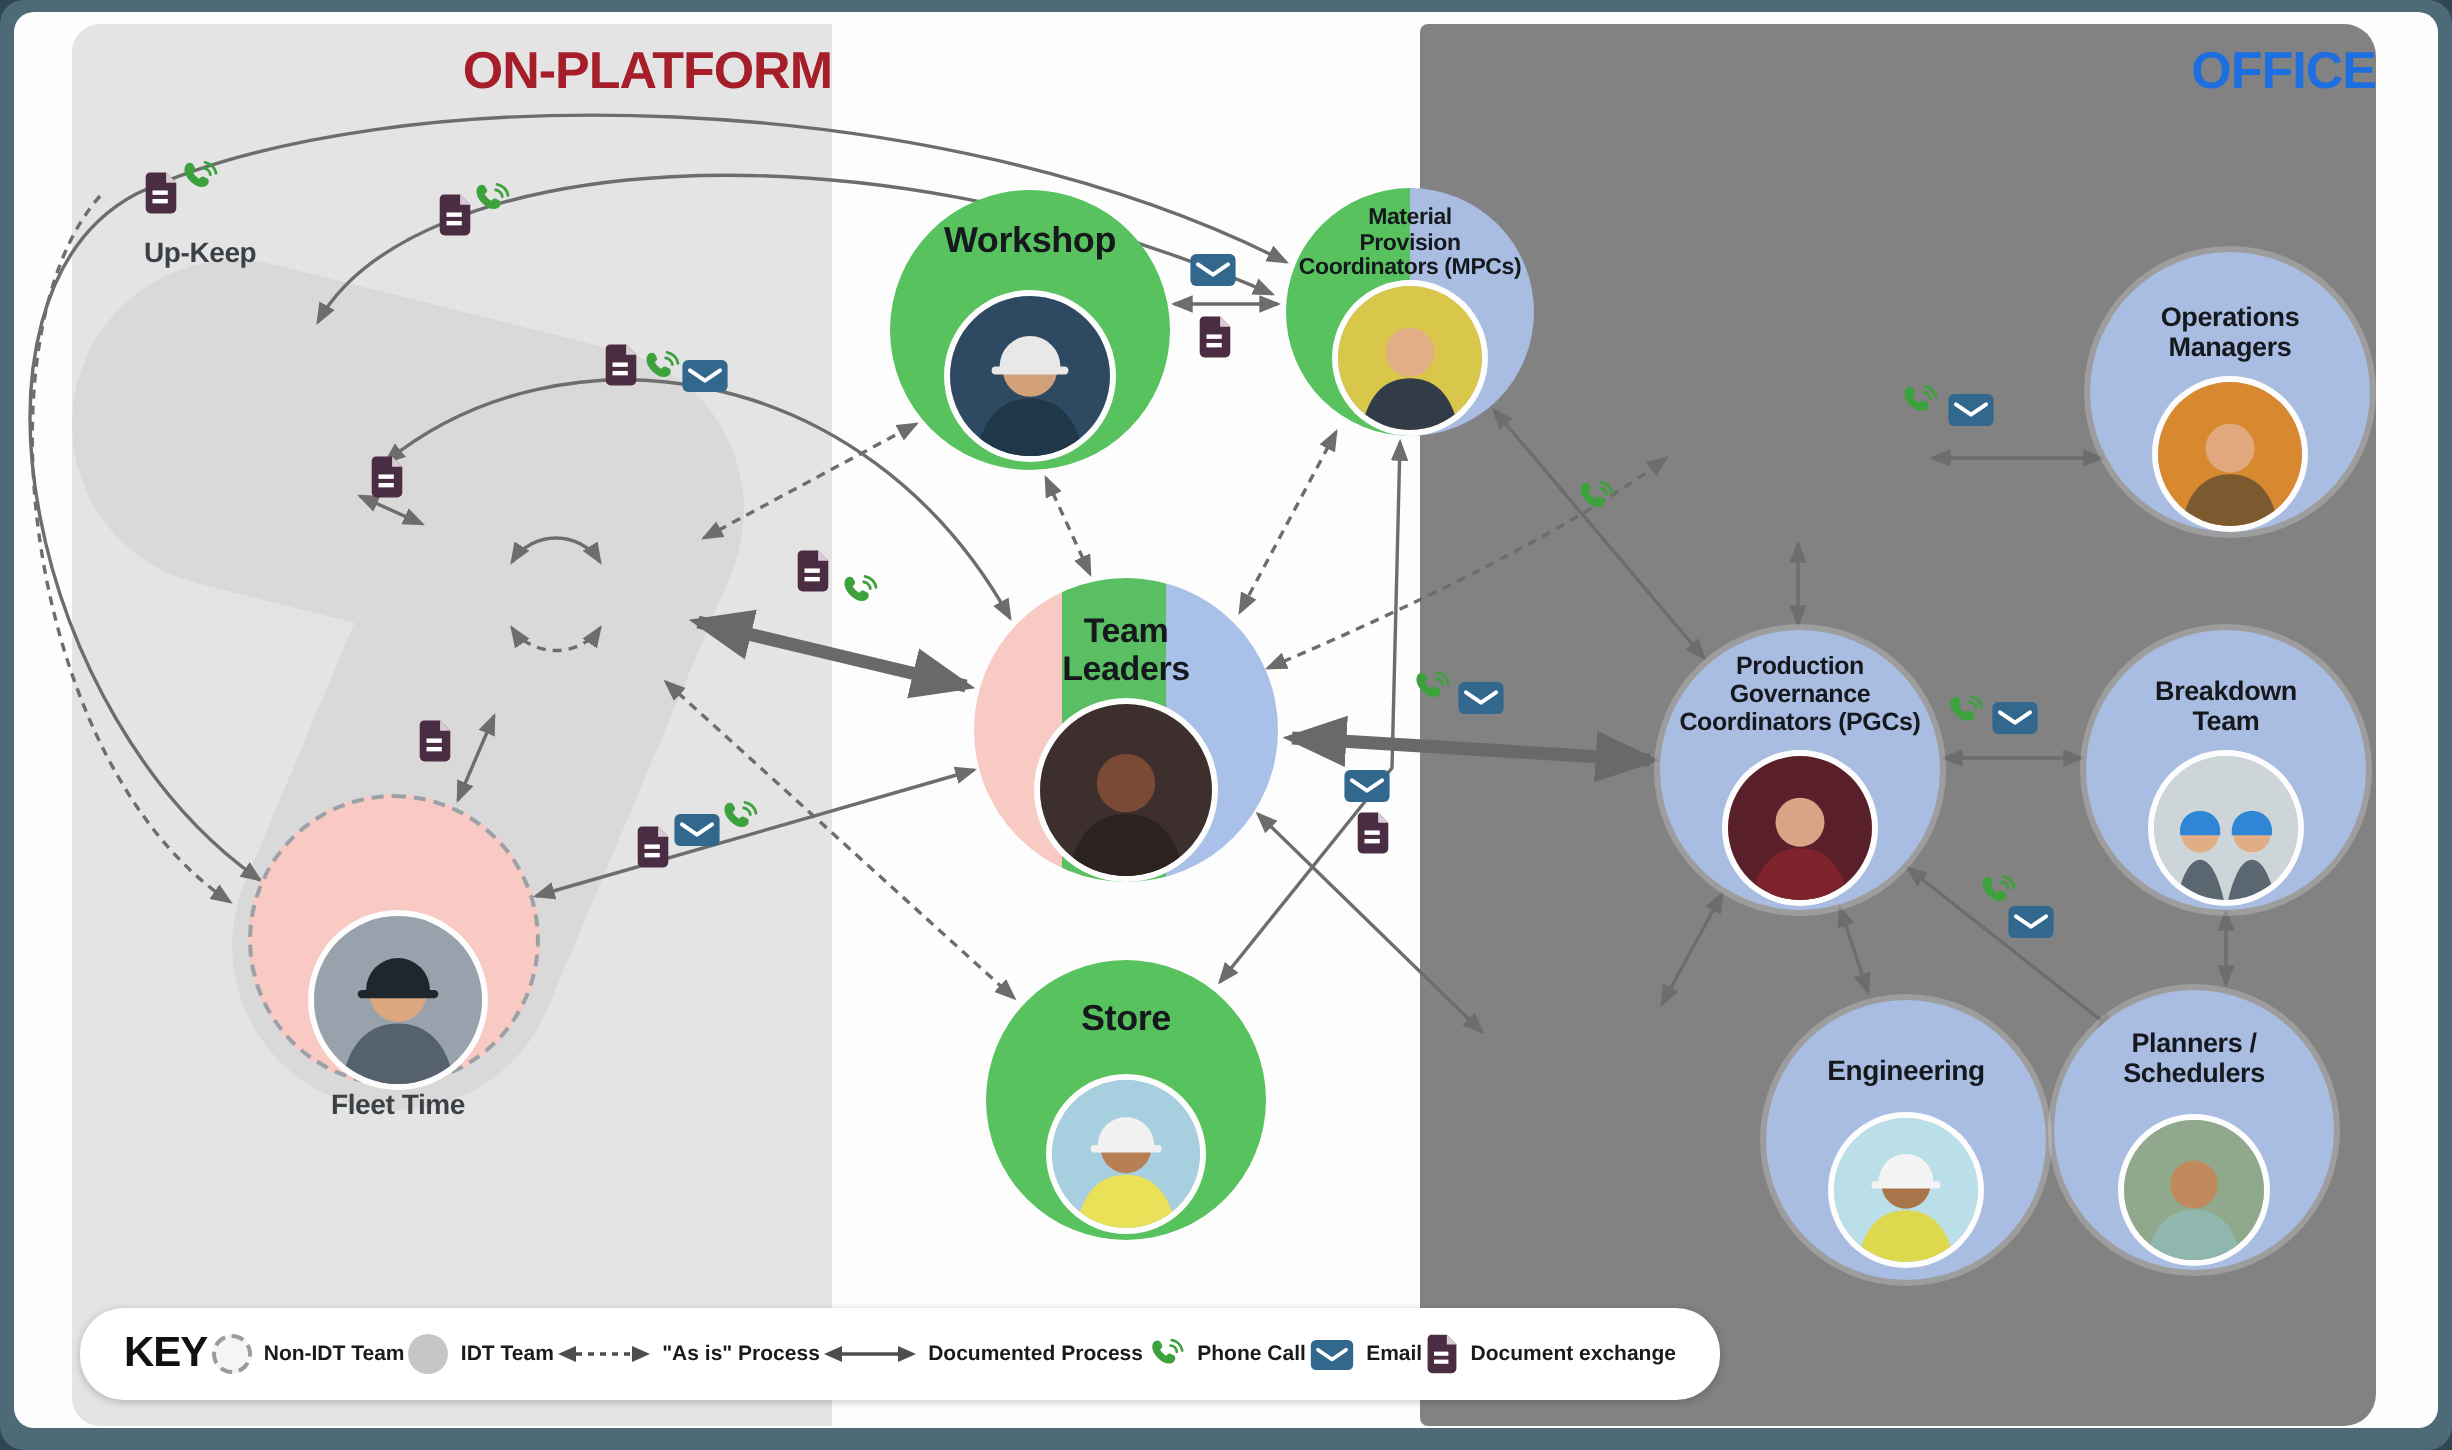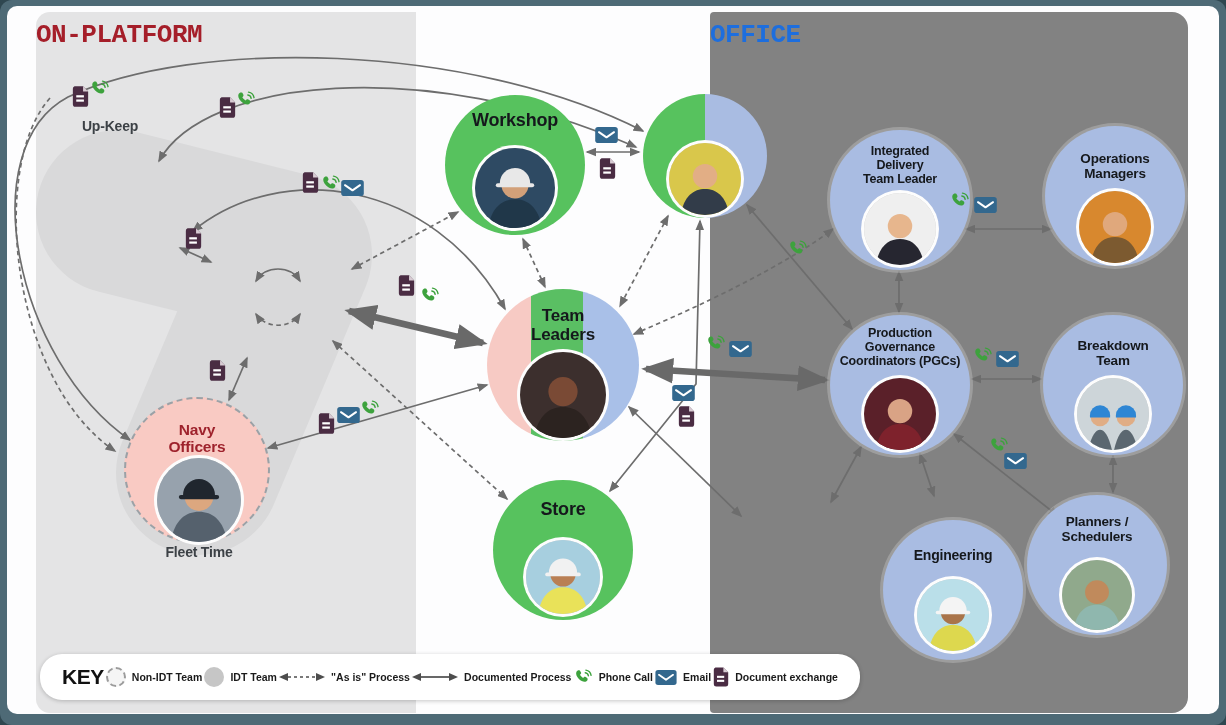--- a/index.html
+++ b/index.html
@@ -3,21 +3,21 @@
 <meta charset="utf-8">
 <style>
   html,body{margin:0;padding:0;background:#2f4750;}
   .stage{position:relative;width:1226px;height:725px;background:#4e6a76;border-radius:12px;
          overflow:hidden;font-family:"Liberation Sans",sans-serif;}
   .frame{position:absolute;inset:6px 7px 11px 7px;background:#fdfdfe;border-radius:10px;}
   .panel{position:absolute;top:12px;height:701px;}
   .panel-onplatform{left:36px;width:380px;background:#e4e4e5;border-radius:14px 0 0 14px;}
   .panel-dock{left:416px;width:294px;background:#ededee;}
   .panel-office{left:710px;width:478px;background:#828282;border-radius:4px 16px 16px 4px;}
-  .zone-title{margin-top:8px;text-align:left;font-size:26px;font-weight:bold;letter-spacing:-.5px;font-family:Liberation Mono, monospace;}
+  .zone-title{margin-top:8px;text-align:right;font-size:26px;font-weight:bold;letter-spacing:-.5px;}
   .zt-red{color:#a51e29}.zt-green{color:#3dbb33}.zt-blue{color:#1d6ede}
   .net{position:absolute;left:0;top:0;width:1226px;height:725px;}
   .ln{stroke:#6d6d6d;stroke-width:1.7;fill:none;marker-start:url(#ah);marker-end:url(#ah);}
   .dsh{stroke-dasharray:4.5 3.5;}
   .one{marker-start:none;}
   .thick{stroke:#696969;stroke-width:6.5;fill:none;marker-start:url(#ahT);marker-end:url(#ahT);}
   .node{position:absolute;border-radius:50%;box-sizing:border-box;}
   .pink{background:#f9cac3;}
   .green{background:#57c25e;}
   .blue{background:#a9bce2;box-shadow:0 0 0 3px rgba(255,255,255,.22);}
@@ -92,28 +92,26 @@
     <path class="ln" d="M966,229 L1051,229"></path>
     <path class="ln" d="M972,379 L1041,379"></path>
     <path class="ln" d="M954,434 L1058,516"></path>
     <path class="ln" d="M861,447 L831,502"></path>
     <path class="ln" d="M920,454 L934,496"></path>
     <path class="ln" d="M1113,456 L1113,492"></path>
     <path class="ln" d="M256,281 C266,265 290,265 300,281"></path>
     <path class="ln dsh" d="M256,314 C266,329 290,329 300,314"></path>
   </svg>
 
-  <div class="ann" style="left:72px;top:118px;width:76px;text-align:center">Up-Keep</div>
+  <div class="ann" style="left:72px;top:118px;width:76px;">Up-Keep</div>
   <div class="ann" style="left:159px;top:544px;width:80px;text-align:center">Fleet Time</div>
 
 
 
   <div class="node pink dash" style="left:124px;top:397px;width:146px;height:146px">
-    <div class="nlabel lred" style="top:22px;font-size:15.5px">Navy
-Officers</div>
     <div class="avatar" style="left:28px;top:56px;width:90px;height:90px">
         <svg viewBox="0 0 100 100">
           <rect width="100" height="100" fill="#97a2ad"></rect>
           <circle cx="50" cy="46" r="17" fill="#dca77f"></circle>
           <path d="M31 44 A19 19 0 0 1 69 44 L69 47 L31 47 Z" fill="#20262e"></path>
           <rect x="26" y="44" width="48" height="5" rx="2.5" fill="#20262e"></rect>
             <path d="M16 102 C20 74 34 64 50 64 C66 64 80 74 84 102 Z" fill="#55616d"></path>
         </svg>
       </div>
   </div>
@@ -150,41 +148,32 @@
           <rect width="100" height="100" fill="#a7cfdf"></rect>
           <circle cx="50" cy="46" r="17" fill="#b97f54"></circle>
           <path d="M31 44 A19 19 0 0 1 69 44 L69 47 L31 47 Z" fill="#f1f1f1"></path>
           <rect x="26" y="44" width="48" height="5" rx="2.5" fill="#f1f1f1"></rect>
             <path d="M16 102 C20 74 34 64 50 64 C66 64 80 74 84 102 Z" fill="#e9e259"></path>
         </svg>
       </div>
   </div>
 
   <div class="node split" style="left:643px;top:94px;width:124px;height:124px">
+    <div class="nlabel lblk" style="top:9px;font-size:11.5px">Material
+Provision
+Coordinators (MPCs)</div>
     <div class="avatar" style="left:23px;top:46px;width:78px;height:78px">
         <svg viewBox="0 0 100 100">
           <rect width="100" height="100" fill="#d9c74b"></rect>
           <circle cx="50" cy="46" r="17" fill="#e2ae85"></circle>
             <path d="M16 102 C20 74 34 64 50 64 C66 64 80 74 84 102 Z" fill="#323c49"></path>
         </svg>
       </div>
   </div>
 
-  <div class="node blue" style="left:830px;top:130px;width:140px;height:140px">
-    <div class="nlabel lblk" style="top:15px;font-size:12.5px">Integrated
-Delivery
-Team Leader</div>
-    <div class="avatar" style="left:31px;top:60px;width:78px;height:78px">
-        <svg viewBox="0 0 100 100">
-          <rect width="100" height="100" fill="#efefef"></rect>
-          <circle cx="50" cy="46" r="17" fill="#e7b68d"></circle>
-            <path d="M16 102 C20 74 34 64 50 64 C66 64 80 74 84 102 Z" fill="#262630"></path>
-        </svg>
-      </div>
-  </div>
 
   <div class="node blue" style="left:1045px;top:126px;width:140px;height:140px">
     <div class="nlabel lblk" style="top:26px;font-size:13.5px">Operations
 Managers</div>
     <div class="avatar" style="left:31px;top:62px;width:78px;height:78px">
         <svg viewBox="0 0 100 100">
           <rect width="100" height="100" fill="#d8882e"></rect>
           <circle cx="50" cy="46" r="17" fill="#e0a87c"></circle>
             <path d="M16 102 C20 74 34 64 50 64 C66 64 80 74 84 102 Z" fill="#7c5a30"></path>
         </svg>
@@ -214,21 +203,21 @@
                <circle cx="32" cy="54" r="13" fill="#e0ad85"></circle>
                <path d="M18 52 A14 14 0 0 1 46 52 L46 55 L18 55 Z" fill="#2e86d4"></path>
           <path d="M51 102 C56 80 62 72 68 72 C74 72 80 80 85 102 Z" fill="#5b6770"></path>
                <circle cx="68" cy="54" r="13" fill="#e0ad85"></circle>
                <path d="M54 52 A14 14 0 0 1 82 52 L82 55 L54 55 Z" fill="#2e86d4"></path>
         </svg>
       </div>
   </div>
 
 
-  <div class="node blue" style="left:883px;top:520px;width:140px;height:140px">
+  <div class="node blue" style="left:883px;top:500px;width:140px;height:140px">
     <div class="nlabel lblk" style="top:28px;font-size:14px">Engineering</div>
     <div class="avatar" style="left:31px;top:56px;width:78px;height:78px">
         <svg viewBox="0 0 100 100">
           <rect width="100" height="100" fill="#badfe9"></rect>
           <circle cx="50" cy="46" r="17" fill="#a9744a"></circle>
           <path d="M31 44 A19 19 0 0 1 69 44 L69 47 L31 47 Z" fill="#f4f4f4"></path>
           <rect x="26" y="44" width="48" height="5" rx="2.5" fill="#f4f4f4"></rect>
             <path d="M16 102 C20 74 34 64 50 64 C66 64 80 74 84 102 Z" fill="#ddd84e"></path>
         </svg>
       </div>

